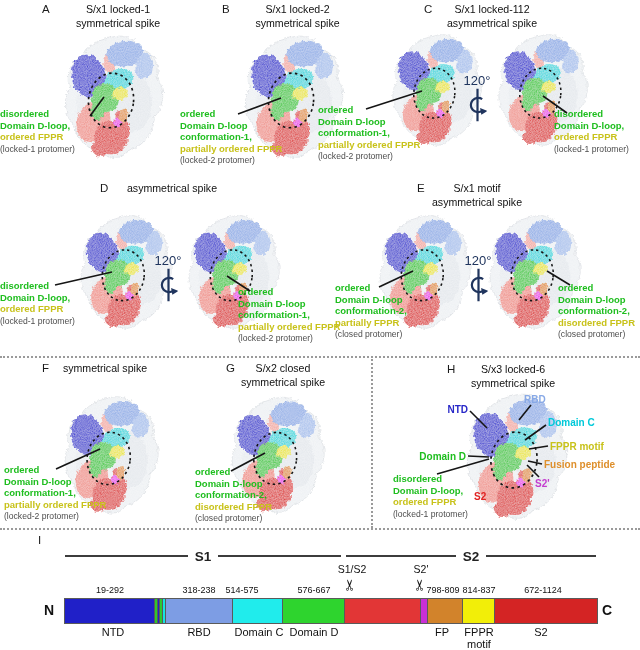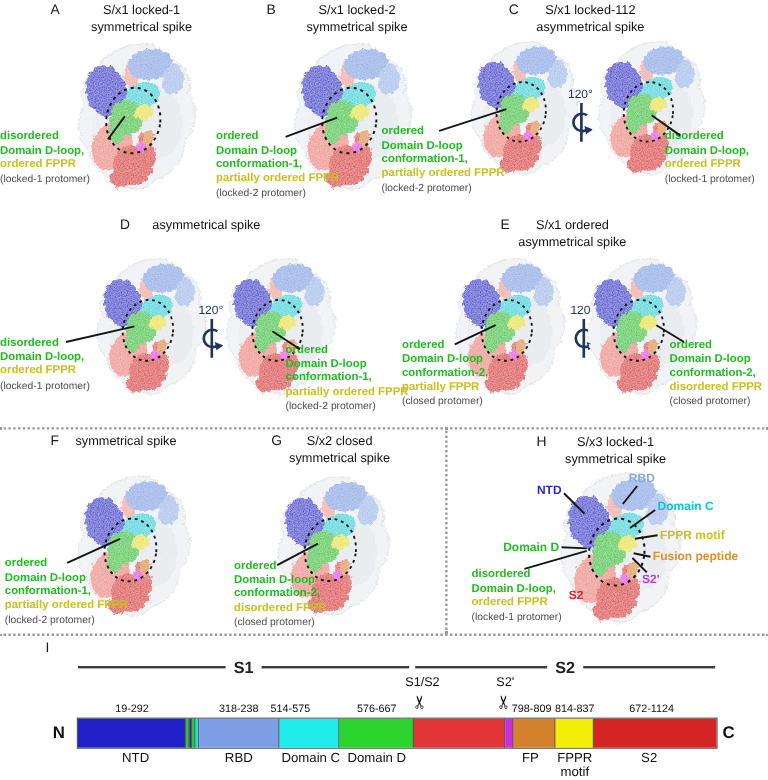--- a/index.html
+++ b/index.html
@@ -6,21 +6,21 @@
   .fig{position:relative;width:640px;height:650px;background:#fff;overflow:hidden;
        font-family:"Liberation Sans",sans-serif;color:#111}
   .panel{position:absolute}
   .ltr{position:absolute;font-size:11.5px;color:#1a1a1a}
   .ttl{position:absolute;font-size:10.6px;line-height:1.3;text-align:center;color:#111}
   .spike{position:absolute}
   .ov{position:absolute;left:0;top:0;pointer-events:none}
   .ov line{stroke:#151515;stroke-width:1.6}
   .ann{position:absolute;text-align:left;font-weight:700;font-size:9.5px;line-height:1.22;white-space:nowrap}
   .ann div{white-space:nowrap}
-  .rot{position:absolute;text-align:right;color:#20355e;font-size:10px;line-height:1.1}
+  .rot{position:absolute;text-align:center;color:#20355e;font-size:13px;line-height:1.1}
   .dlab{position:absolute;font-weight:700;font-size:10px;white-space:nowrap}
   .ra{text-align:right}
   [data-c="green"]{color:#1fbe1f}
   [data-c="yellow"]{color:#c8c21a}
   [data-c="gray"]{color:#4d4d4d;font-weight:400;font-size:8.6px;padding-top:1px}
   [data-c="navy"]{color:#2828c8}
   [data-c="cornflower"]{color:#88a9e6}
   [data-c="cyan"]{color:#00c9d9}
   [data-c="orange"]{color:#de8f2b}
   [data-c="magenta"]{color:#c43ccf}
@@ -198,21 +198,21 @@
       </div>
     <svg class="ov" width="335" height="178">
       <line x1="55" y1="105" x2="112" y2="92"></line>
       <line x1="250" y1="111" x2="227" y2="96"></line>
     </svg>
   </section>
 
   <section class="panel" style="left:335px;top:180px;width:305px;height:178px">
     <div class="ltr" style="left:82px;top:2px">E</div>
     <div class="ttl" style="left:77px;top:2px;width:130px">
-      <div>S/x1 ordered</div>
+      <div>S/x1 motif</div>
       <div>asymmetrical spike</div>
     </div>
     <svg class="spike" style="left:40px;top:30px" width="100" height="126">
         <use href="#spike"></use>
       </svg>
     <div class="rot" style="left:125px;top:74px;width:36px">
       <div>120°</div>
       <svg width="19" height="34" viewBox="0 0 22 40">
           <use href="#rot"></use>
         </svg>
@@ -281,21 +281,21 @@
         <div data-c="gray">(closed protomer)</div>
       </div>
     <svg class="ov" width="176" height="170">
         <line x1="36" y1="113" x2="70" y2="95"></line>
       </svg>
   </section>
 
   <section class="panel" style="left:371px;top:358px;width:269px;height:170px">
     <div class="ltr" style="left:76px;top:5px">H</div>
     <div class="ttl" style="left:72px;top:5px;width:140px">
-      <div>S/x3 locked-1</div>
+      <div>S/x3 locked-6</div>
       <div>symmetrical spike</div>
     </div>
     <svg class="spike" style="left:86px;top:32px" width="120" height="135">
         <use href="#spike"></use>
       </svg>
     <div class="dlab ra" style="left:55px;top:46px;width:42px" data-c="navy">NTD</div>
     <div class="dlab" style="left:153px;top:36px" data-c="cornflower">RBD</div>
     <div class="dlab" style="left:177px;top:59px" data-c="cyan">Domain C</div>
     <div class="dlab" style="left:179px;top:83px" data-c="yellow">FPPR motif</div>
     <div class="dlab" style="left:173px;top:101px" data-c="orange">Fusion peptide</div>

